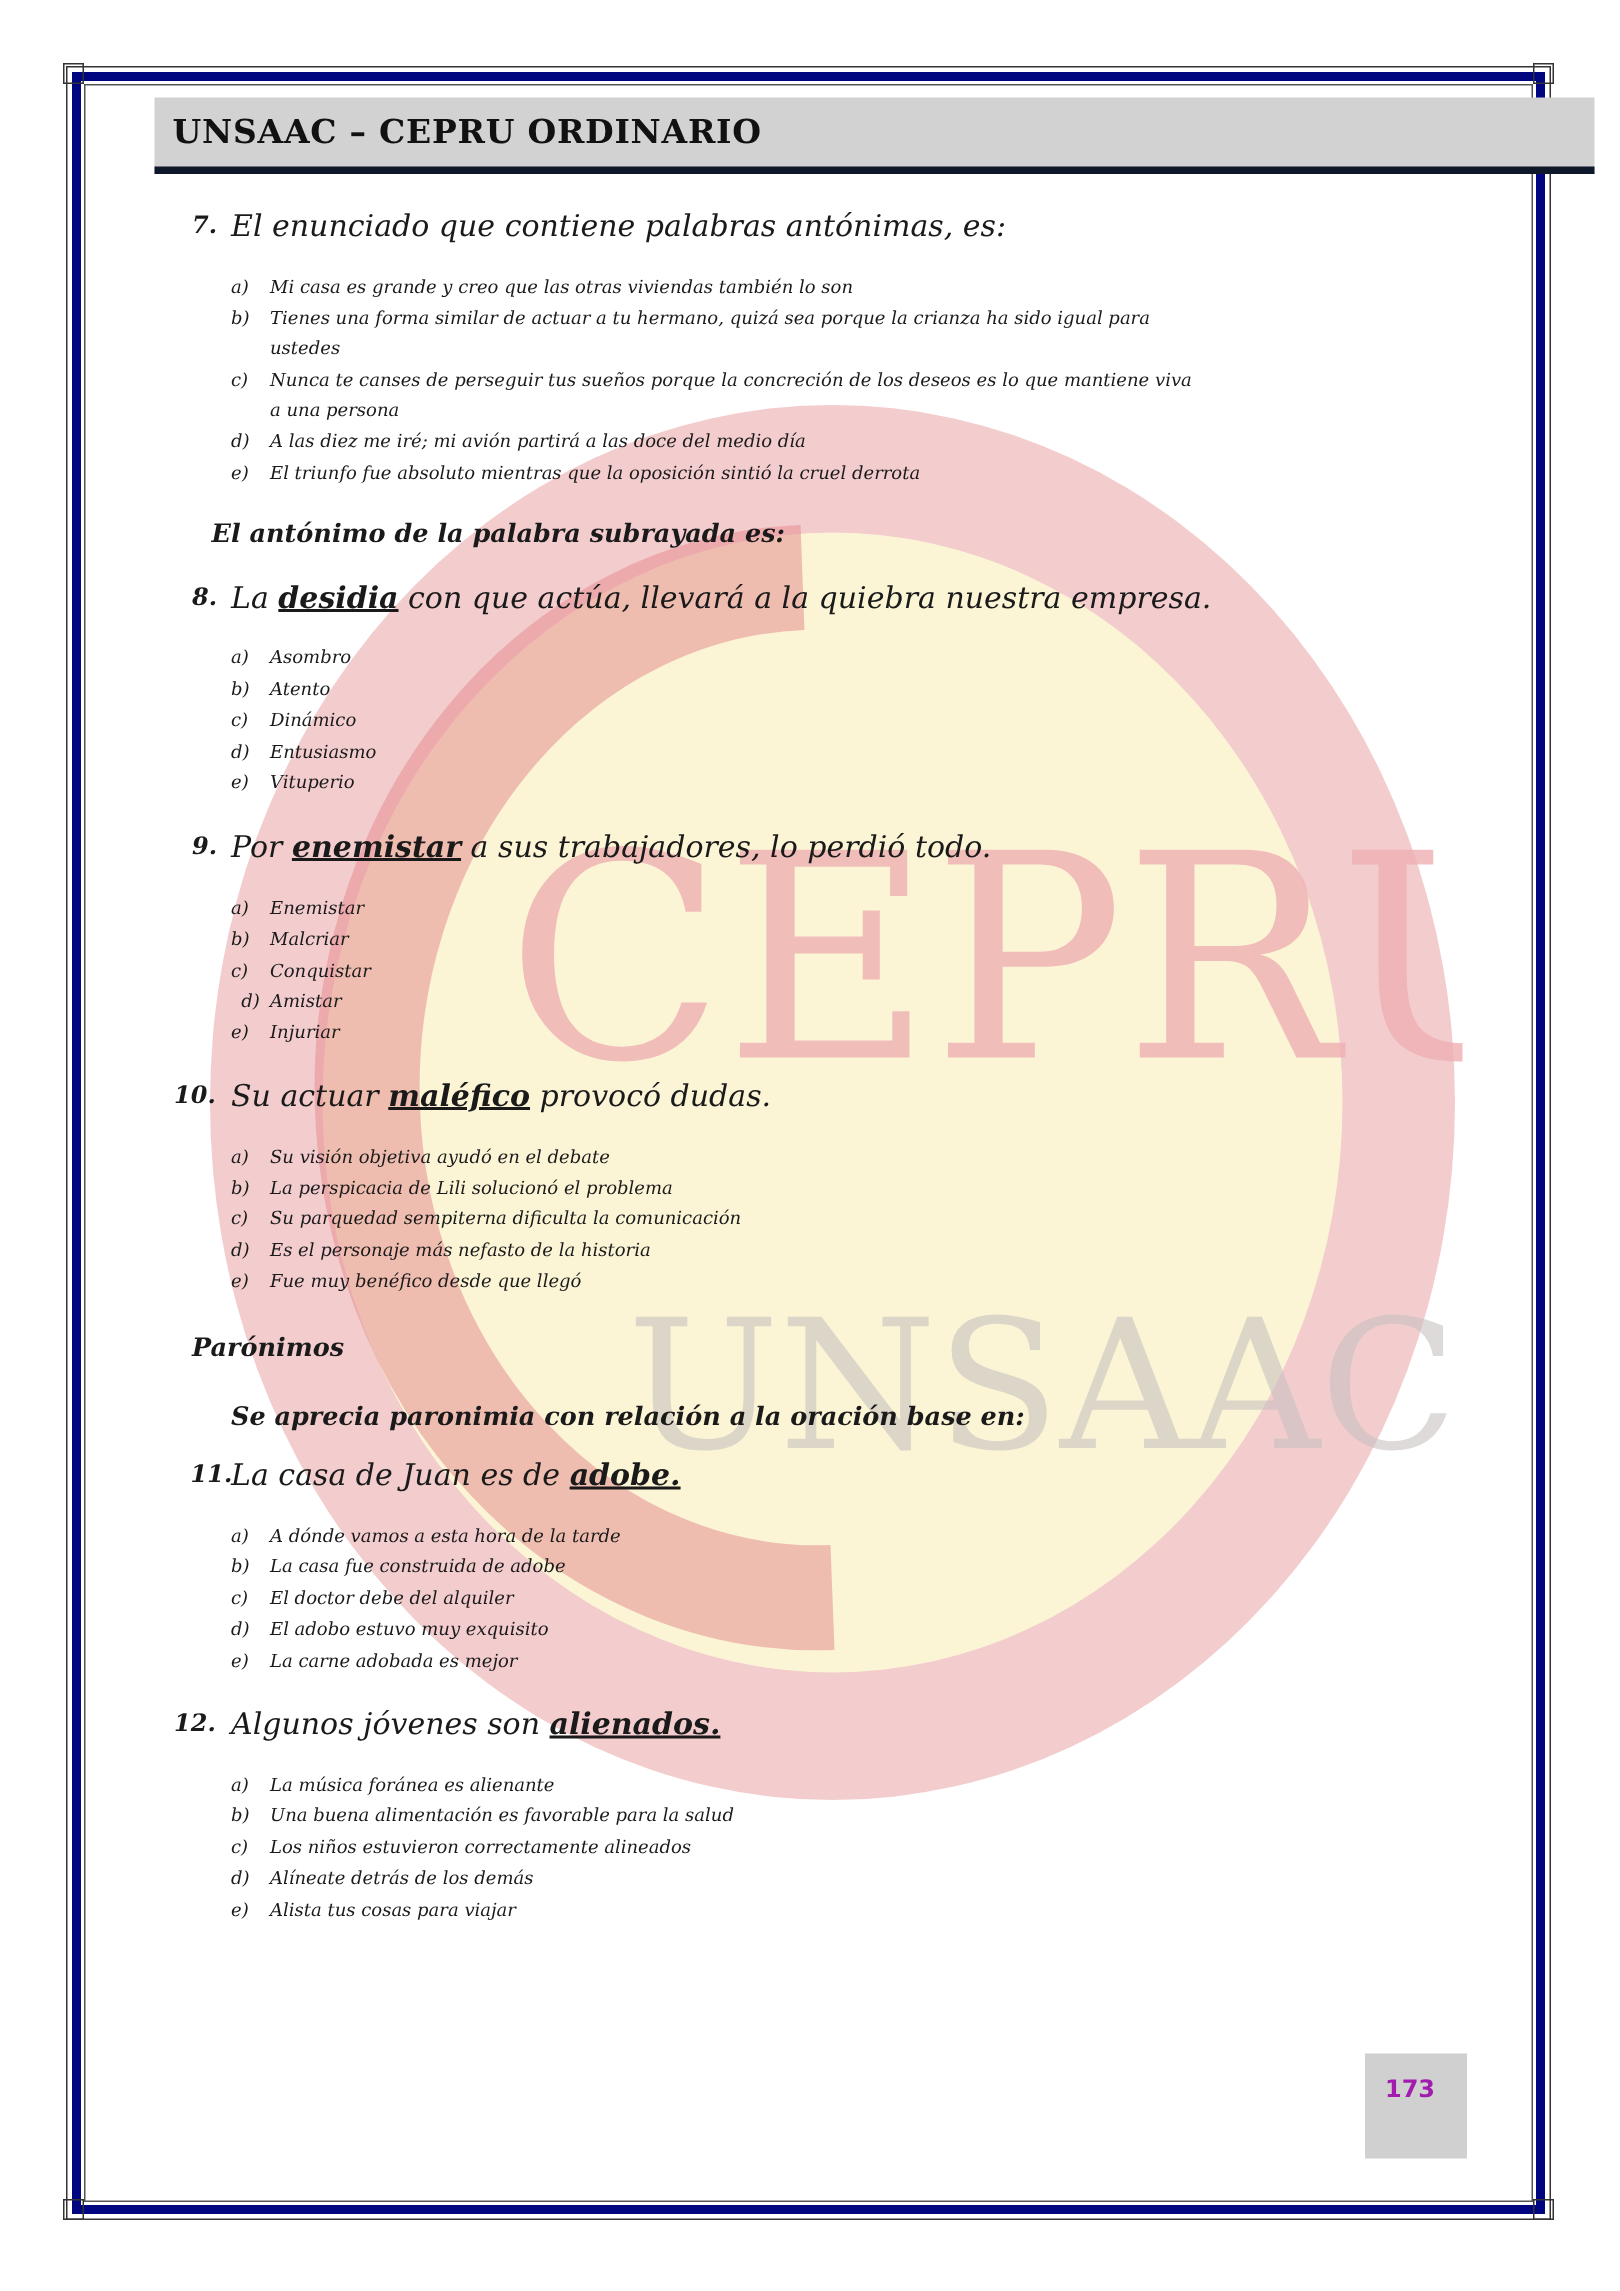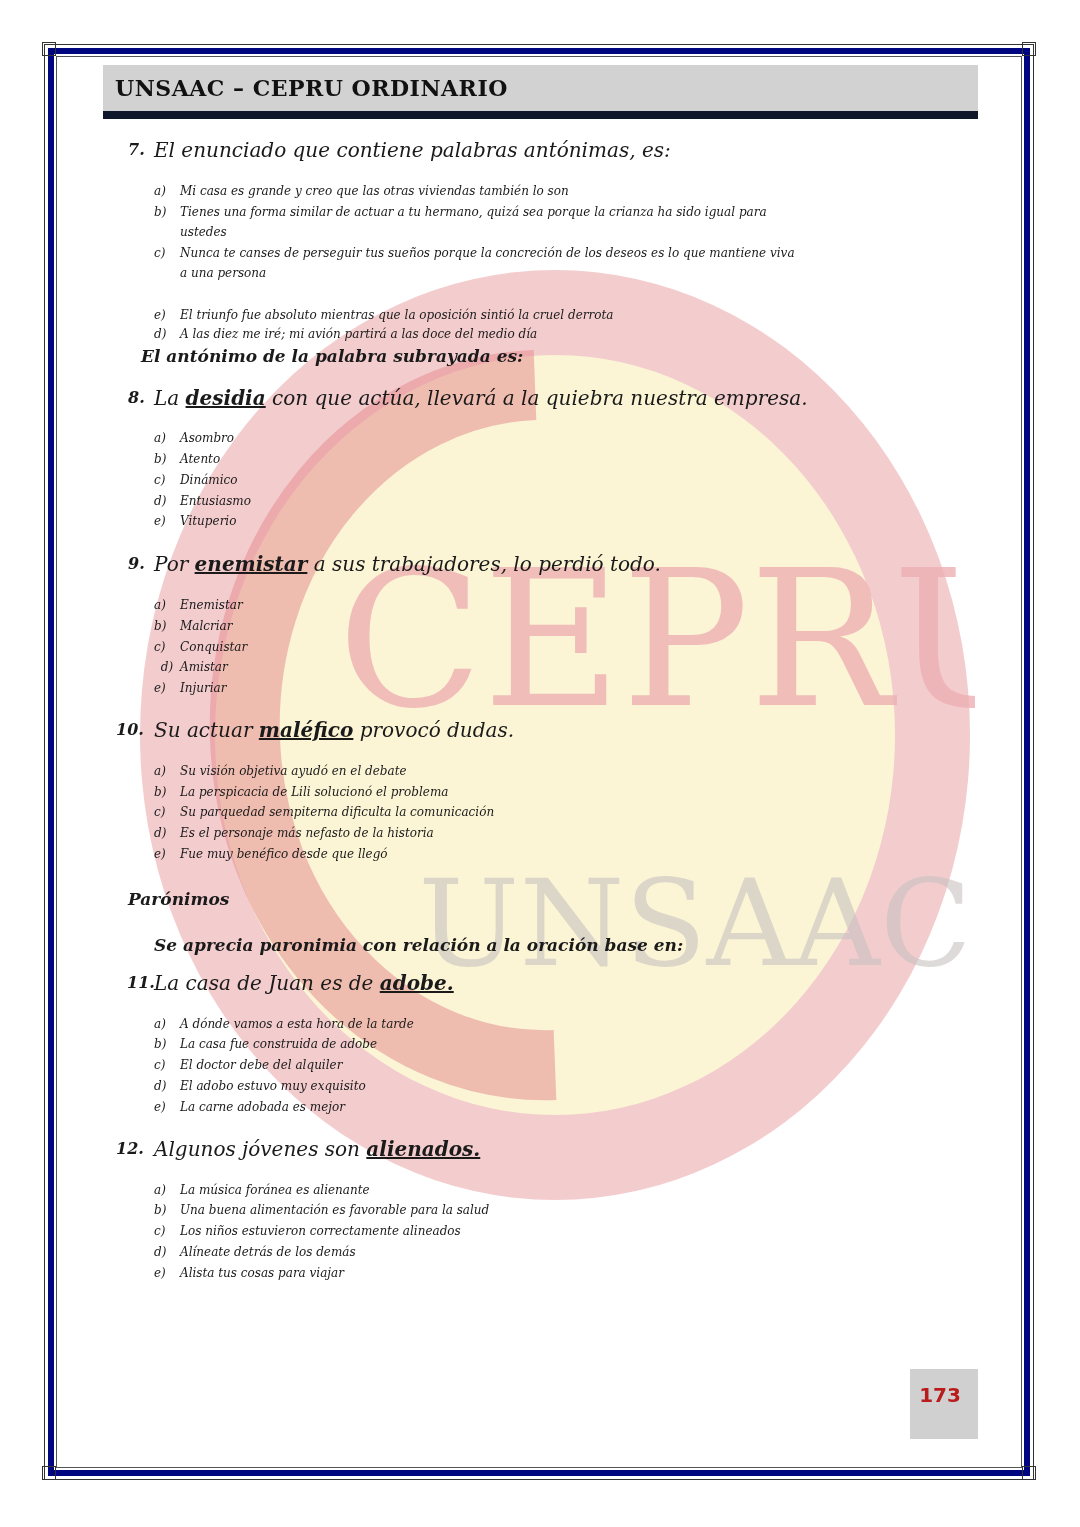--- a/index.html
+++ b/index.html
@@ -15,39 +15,39 @@
     position:absolute; left:48px; top:48px; width:982px; height:1428px;
     border:6px solid #00067f; box-sizing:border-box;
   }
   .frame-inner {
     position:absolute; left:56px; top:56px; width:966px; height:1412px;
     border:1px solid #555; box-sizing:border-box;
   }
   .corner { position:absolute; width:14px; height:14px; border:1px solid #333; box-sizing:border-box; background:transparent; }
   .watermark { position:absolute; left:135px; top:265px; width:840px; height:940px; pointer-events:none; }
   .header-bar {
-    position:absolute; left:103px; top:65px; width:875px; height:46px;
-    background:#d2d2d2; border-bottom:8px solid #0f172a;
+    position:absolute; left:103px; top:65px; width:960px; height:46px;
+    background:#d2d2d2; border-bottom:5px solid #0f172a;
   }
   .header-title {
     position:absolute; left:12px; top:10px; font-family:"DejaVu Serif", serif;
     font-weight:900; font-size:22px; letter-spacing:0.5px; color:#111;
   }
   .q { position:absolute; font-style:italic; font-size:20px; line-height:20px; }
   .qnum { position:absolute; font-weight:bold; font-style:italic; font-size:16px; }
   .opt { position:absolute; font-style:italic; font-size:12px; line-height:20.7px; }
   .opt .lbl { display:inline-block; width:26px; }
   .u { font-weight:bold; text-decoration:underline; }
   .section { position:absolute; font-weight:bold; font-style:italic; font-size:17px; }
   .page-box {
     position:absolute; left:910px; top:1369px; width:68px; height:70px; background:#d0d0d0;
   }
   .page-num {
     position:absolute; left:0; top:14px; width:60px; text-align:center;
-    font-family:"DejaVu Sans", sans-serif; font-weight:bold; font-size:20px; color:#b91c1c;
+    font-family:"DejaVu Sans", sans-serif; font-weight:bold; font-size:16px; color:#a21caf;
   }
 </style>
 </head>
 <body>
 
 <div class="frame-outer"></div>
 <div class="frame-blue"></div>
 <div class="frame-inner"></div>
 <div class="corner" style="left:42px;top:42px;"></div>
 <div class="corner" style="left:1022px;top:42px;"></div>
@@ -66,21 +66,21 @@
   <div class="header-title">UNSAAC – CEPRU ORDINARIO</div>
 </div>
 
 <div class="qnum" style="left:128px;top:140px;">7.</div>
 <div class="q" style="left:154px;top:140px;">El enunciado que contiene palabras antónimas, es:</div>
 <div class="opt" style="left:154px;top:181px;width:830px;"><span class="lbl">a)</span><span>Mi casa es grande y creo que las otras viviendas también lo son</span></div>
 <div class="opt" style="left:154px;top:202px;width:830px;"><span class="lbl">b)</span><span>Tienes una forma similar de actuar a tu hermano, quizá sea porque la crianza ha sido igual para</span></div>
 <div class="opt" style="left:180px;top:222px;">ustedes</div>
 <div class="opt" style="left:154px;top:243px;width:830px;"><span class="lbl">c)</span><span>Nunca te canses de perseguir tus sueños porque la concreción de los deseos es lo que mantiene viva</span></div>
 <div class="opt" style="left:180px;top:263px;">a una persona</div>
-<div class="opt" style="left:154px;top:284px;margin-top:40px;"><span class="lbl">d)</span><span>A las diez me iré; mi avión partirá a las doce del medio día</span></div>
+<div class="opt" style="left:154px;top:284px;"><span class="lbl">d)</span><span>A las diez me iré; mi avión partirá a las doce del medio día</span></div>
 <div class="opt" style="left:154px;top:305px;"><span class="lbl">e)</span><span>El triunfo fue absoluto mientras que la oposición sintió la cruel derrota</span></div>
 
 <div class="section" style="left:141px;top:346px;">El antónimo de la palabra subrayada es:</div>
 
 <div class="qnum" style="left:128px;top:388px;">8.</div>
 <div class="q" style="left:154px;top:388px;"><span>La </span><span class="u">desidia</span><span> con que actúa, llevará a la quiebra nuestra empresa.</span></div>
 <div class="opt" style="left:154px;top:428px;"><span class="lbl">a)</span><span>Asombro</span></div>
 <div class="opt" style="left:154px;top:449px;"><span class="lbl">b)</span><span>Atento</span></div>
 <div class="opt" style="left:154px;top:470px;"><span class="lbl">c)</span><span>Dinámico</span></div>
 <div class="opt" style="left:154px;top:491px;"><span class="lbl">d)</span><span>Entusiasmo</span></div>

